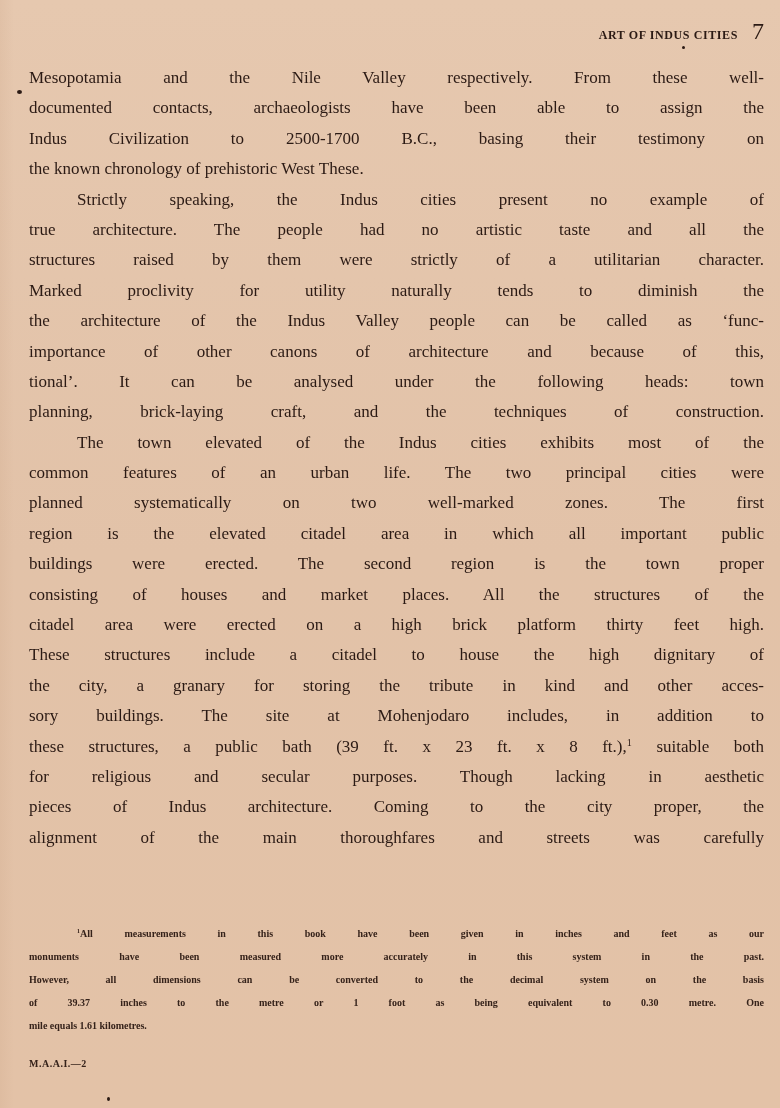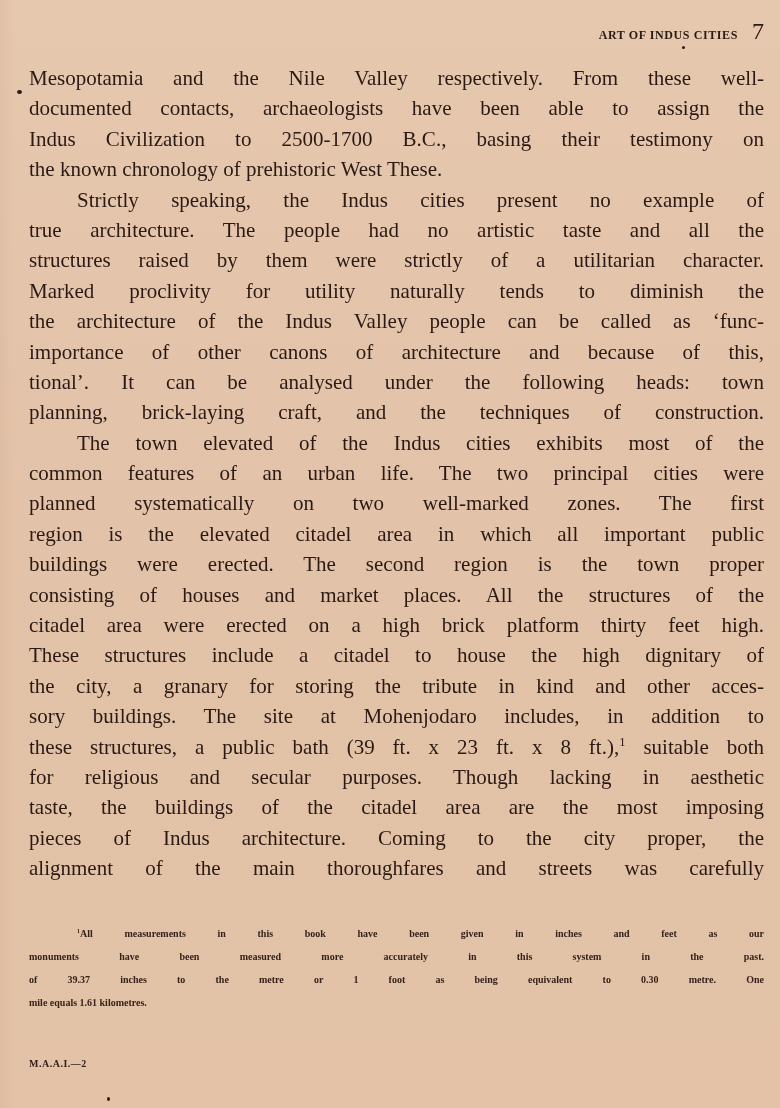--- a/index.html
+++ b/index.html
@@ -41,21 +41,21 @@
     }
     .running-head .folio {
       font-size: 24px;
       font-weight: normal;
     }
     .body-text {
       position: absolute;
       left: 29px;
       top: 63px;
       width: 735px;
-      font-size: 21px;
+      font-size: 17px;
       line-height: 30.4px;
       text-align: justify;
       text-align-last: justify;
     }
     .body-text .line {
       display: block;
       white-space: nowrap;
       text-align: justify;
       text-align-last: justify;
       height: 30.4px;
@@ -132,28 +132,28 @@
     <span class="line">planned systematically on two well-marked zones.  The first</span>
     <span class="line">region is the elevated citadel area in which all important public</span>
     <span class="line">buildings were erected.  The second region is the town proper</span>
     <span class="line">consisting of houses and market places.  All the structures of the</span>
     <span class="line">citadel area were erected on a high brick platform thirty feet high.</span>
     <span class="line">These structures include a citadel to house the high dignitary of</span>
     <span class="line">the city, a granary for storing the tribute in kind and other acces-</span>
     <span class="line">sory buildings.  The site at Mohenjodaro includes, in addition to</span>
     <span class="line"><span>these structures, a public bath (39 ft. x 23 ft. x 8 ft.),</span><sup>1</sup><span> suitable both</span></span>
     <span class="line">for religious and secular purposes.  Though lacking in aesthetic</span>
-    <span class="line">taste, the buildings of the citadel area are the most imposing</span>
     <span class="line">pieces of Indus architecture.  Coming to the city proper, the</span>
     <span class="line">alignment of the main thoroughfares and streets was carefully</span>
   </div>
 
   <div class="footnotes">
     <span class="line indent"><sup>1</sup><span>All measurements in this book have been given in inches and feet as our</span></span>
     <span class="line">monuments have been measured more accurately in this system in the past.</span>
+    <span class="line">However, all dimensions can be converted to the decimal system on the basis</span>
     <span class="line">of 39.37 inches to the metre or 1 foot as being equivalent to 0.30 metre.  One</span>
     <span class="line last">mile equals 1.61 kilometres.</span>
   </div>
 
   <div class="signature">M.A.A.I.—2</div>
 
   <div class="speck" style="left:17px;top:90px;width:5px;height:4px;"></div>
   <div class="speck" style="left:682px;top:46px;width:3px;height:3px;"></div>
   <div class="speck" style="left:107px;top:1097px;width:3px;height:4px;"></div>
 

